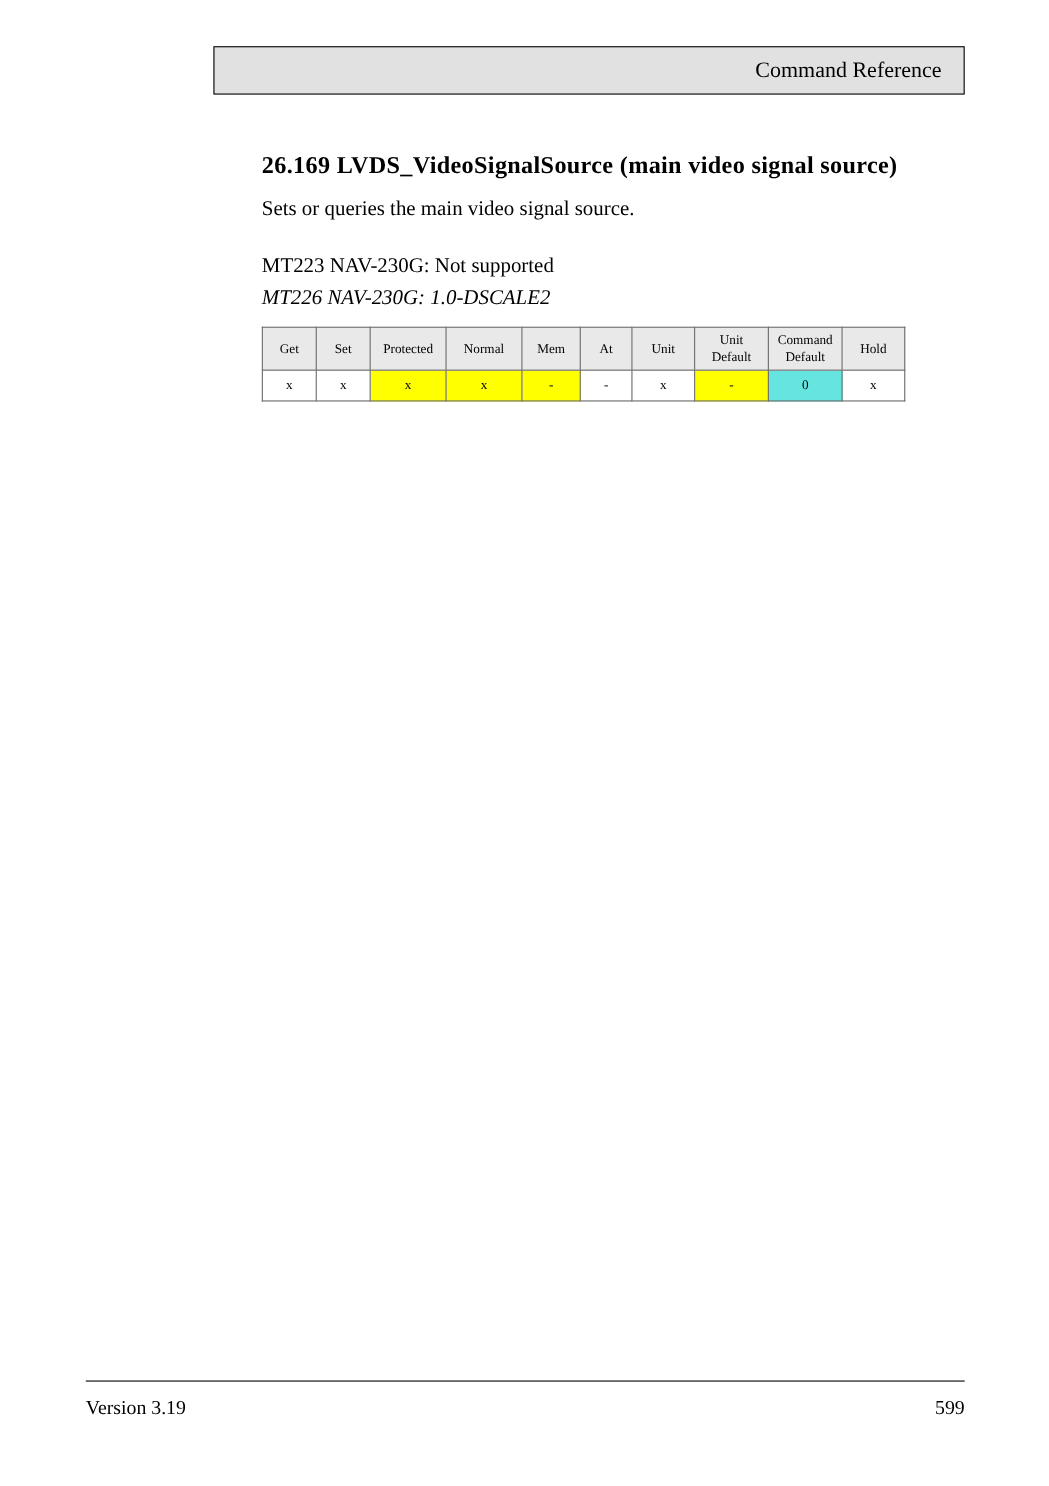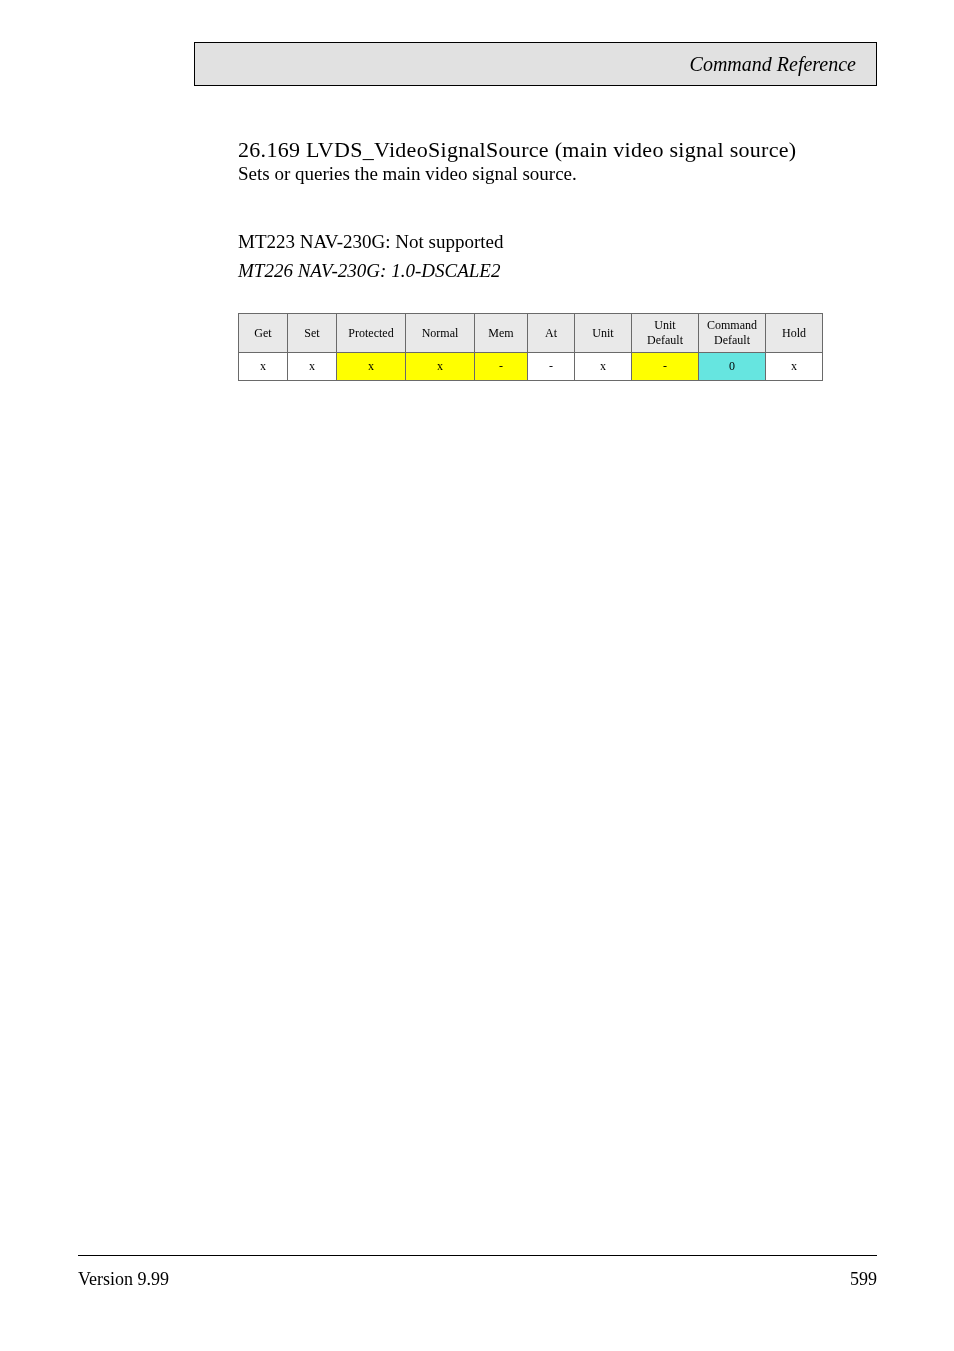--- a/index.html
+++ b/index.html
@@ -26,48 +26,47 @@
       right: 77px;
       height: 42px;
       background: #e1e1e1;
       border: 1px solid #000;
       display: flex;
       justify-content: flex-end;
       align-items: center;
       padding-right: 20px;
     }
     .header-text {
-      font-style: italic;
       font-size: 20px;
       color: #000;
     }
     
     .section-title {
       position: absolute;
       top: 137px;
       left: 238px;
       font-size: 22px;
-      font-weight: 400;
+      font-weight: 700;
       letter-spacing: 0.3px;
     }
     
     .body-text {
       position: absolute;
       left: 238px;
       font-size: 19px;
       line-height: 1.35;
     }
-    .desc-text { top: 161px; }
+    .desc-text { top: 177px; }
     .support1 { top: 229px; text-align: center; }
     .support2 { top: 258px; font-style: italic; }
 
     
     .spec-table {
       position: absolute;
-      top: 313px;
+      top: 297px;
       left: 238px;
       border-collapse: collapse;
       font-size: 12px;
       padding-left: 36px;
     }
     .spec-table th, .spec-table td {
       border: 1px solid #6a6a6a;
       text-align: center;
       vertical-align: middle;
     }
@@ -157,16 +156,16 @@
         <td>-</td>
         <td>x</td>
         <td class="cell-yellow">-</td>
         <td class="cell-cyan">0</td>
         <td>x</td>
       </tr>
     </tbody>
   </table>
 
   <div class="footer-line"></div>
-  <div class="footer-left">Version 9.99</div>
+  <div class="footer-left">Version 3.19</div>
   <div class="footer-right">599</div>
 
 </div>
 
 </body></html>

